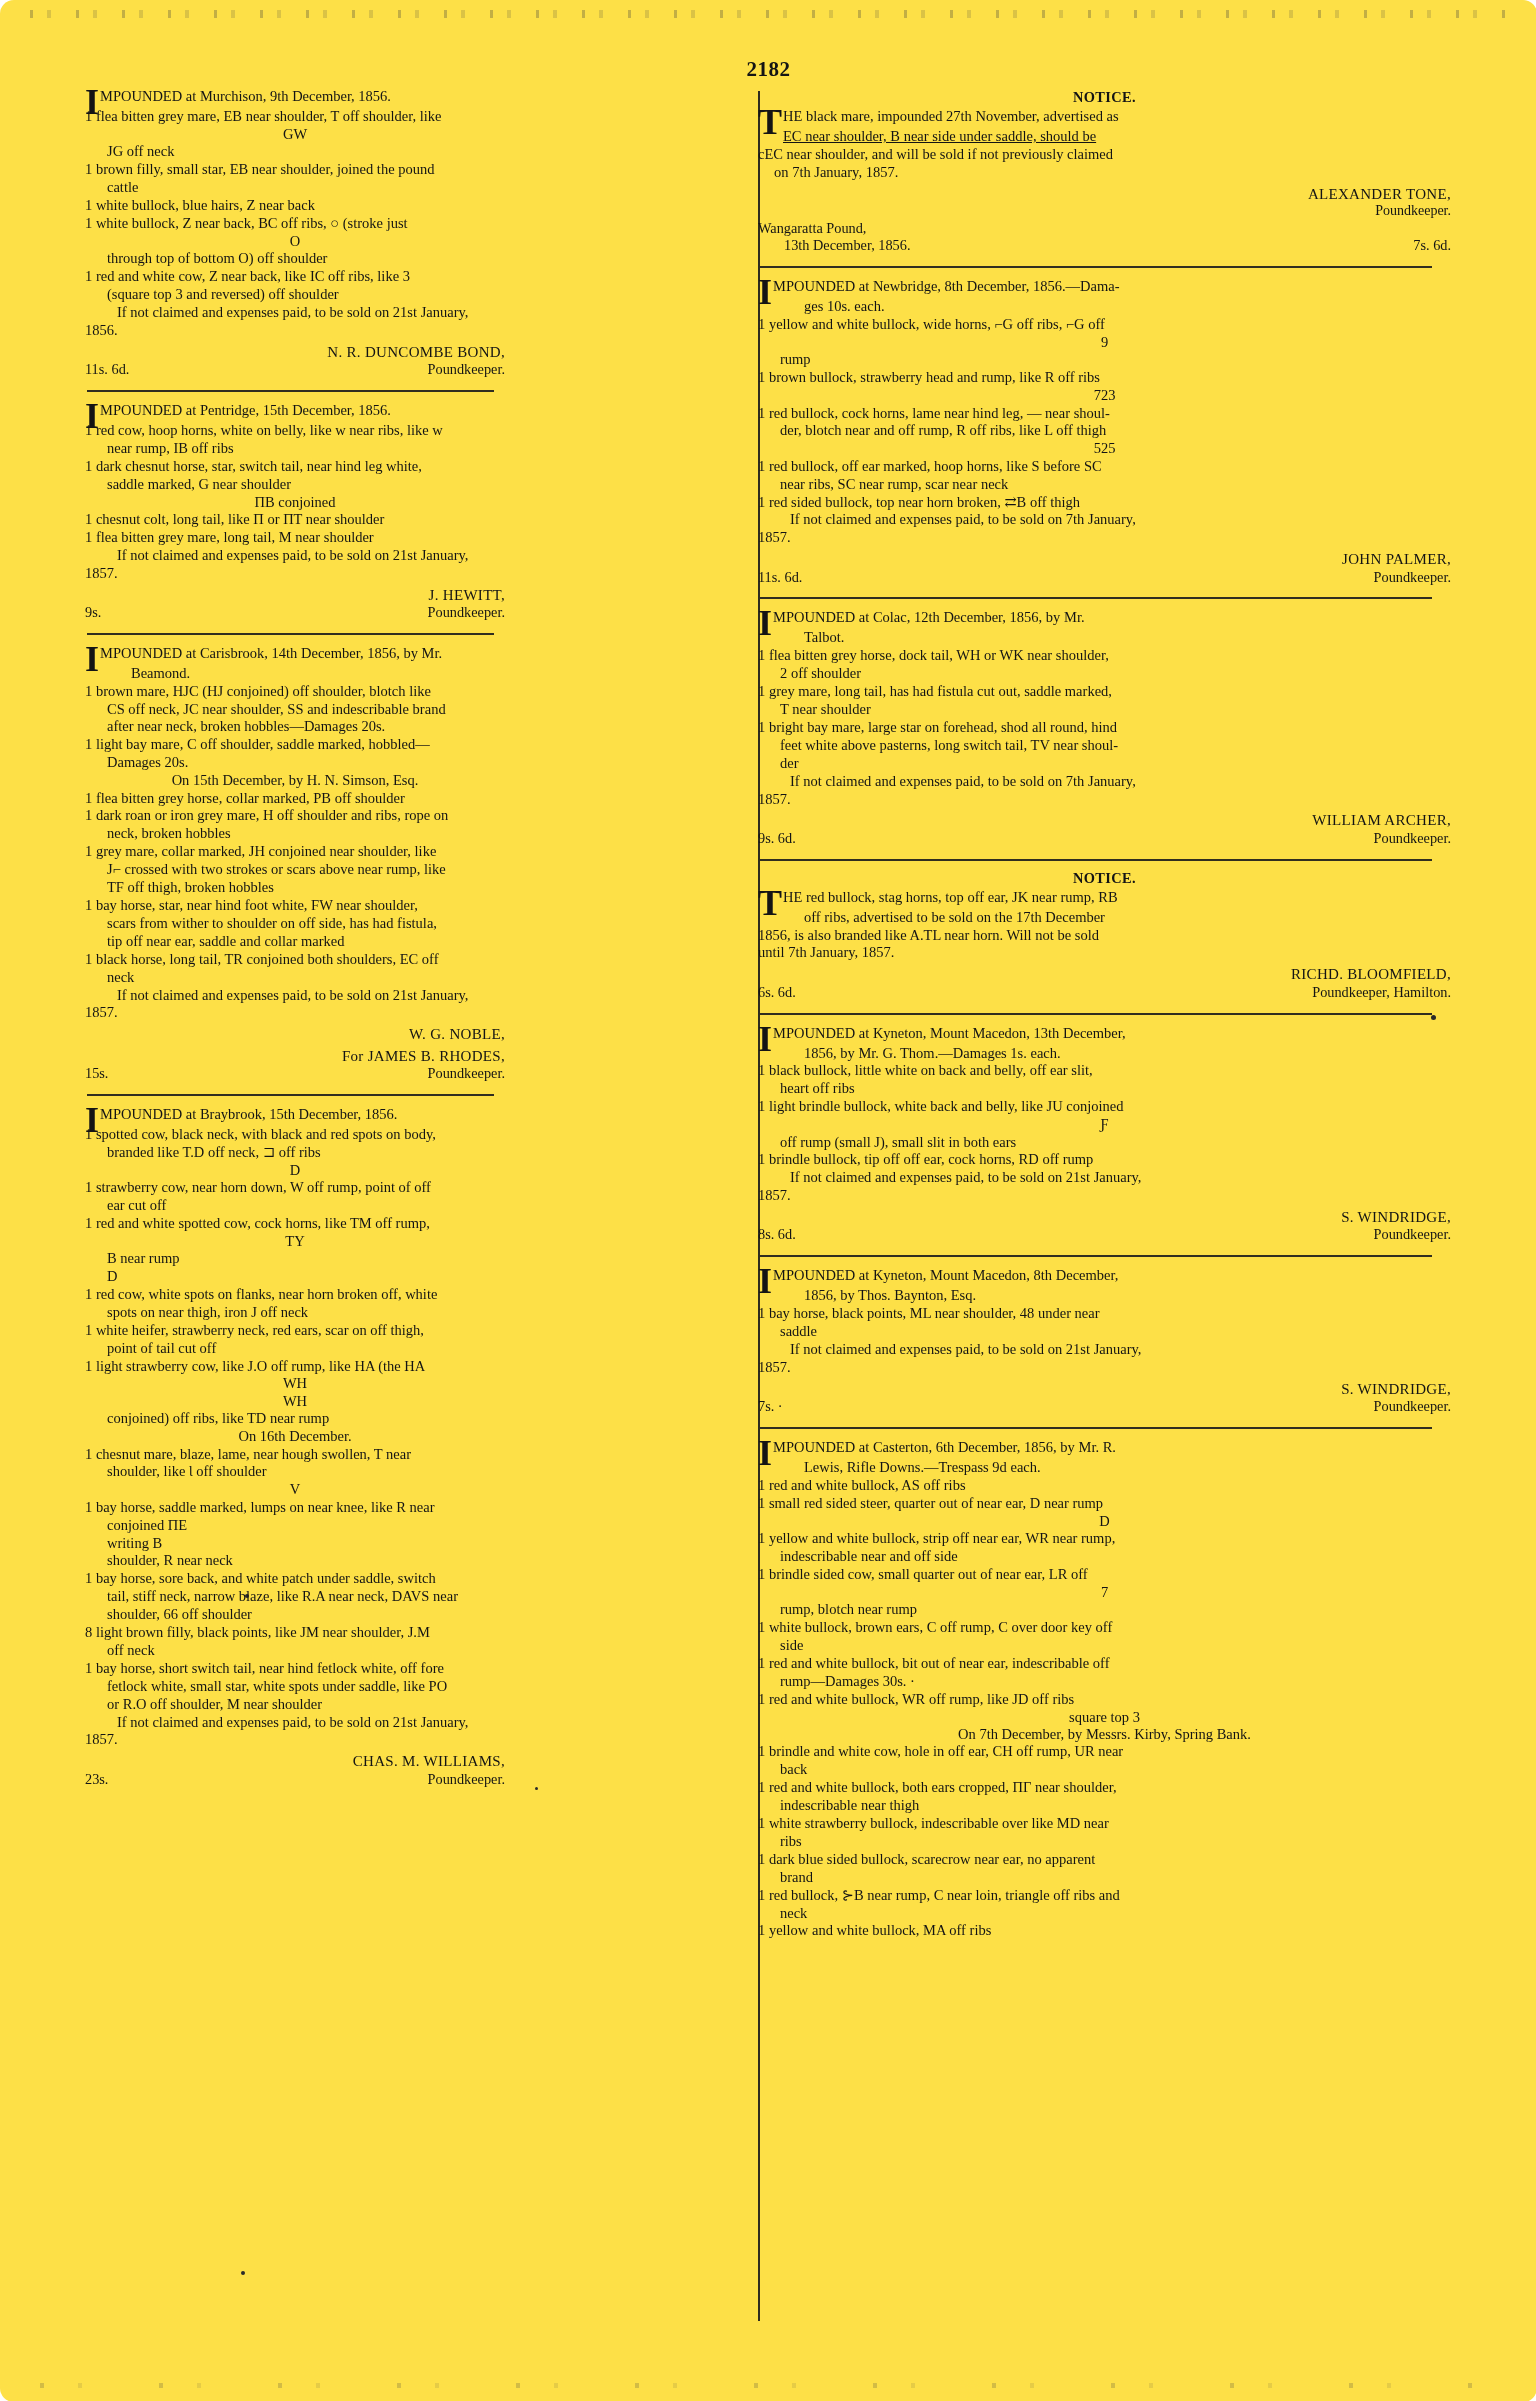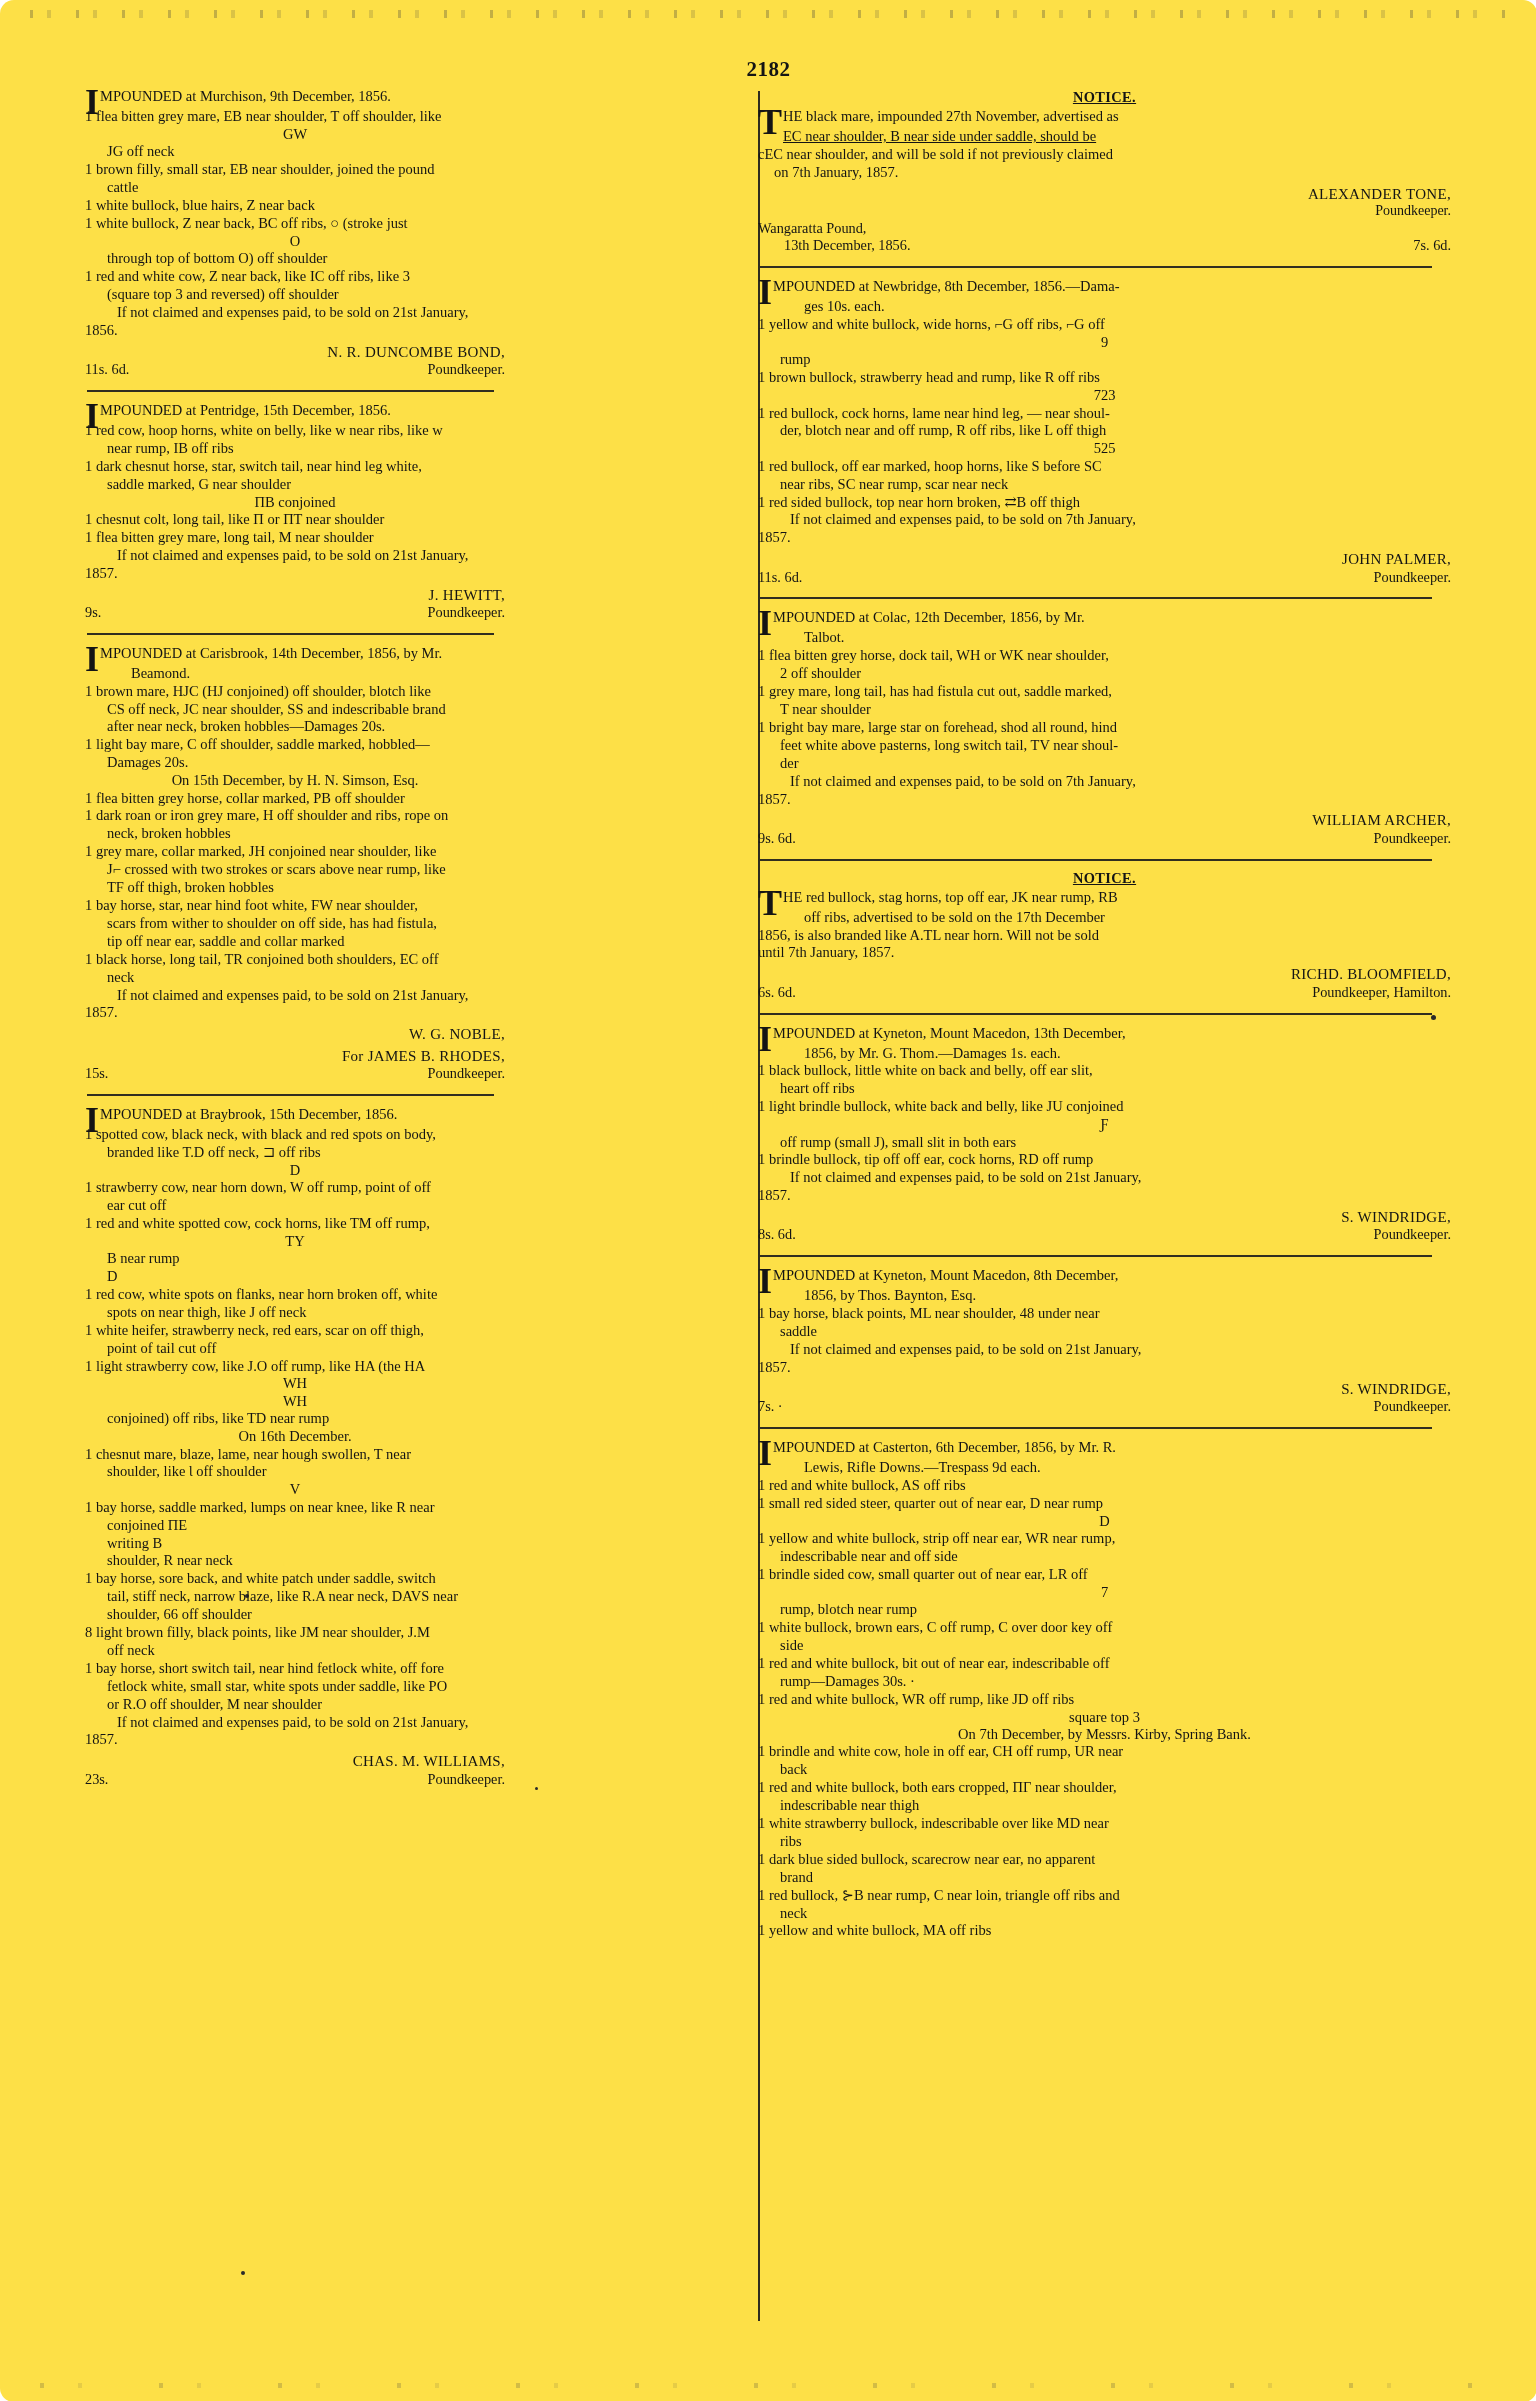--- a/index.html
+++ b/index.html
@@ -88,21 +88,20 @@
     width: 97%;
     opacity: .9;
   }
 
   .hdg {
     text-align: center;
     font-size: 14.4px;
     font-weight: bold;
     margin: 2px 0 1px 0;
     letter-spacing: 0.4px;
-    text-decoration: underline;
   }
 
   
   .lead {
     font-size: 14.5px;
     line-height: 1.30;
     text-align: justify;
     text-justify: inter-word;
     margin: 0 0 1px 0;
     position: relative;
@@ -276,21 +275,21 @@
           <p class="item">1 spotted cow, black neck, with black and red spots on body,</p>
           <p class="item cont">branded like T.D off neck, ⊐ off ribs</p>
           <p class="centerline">D</p>
           <p class="item">1 strawberry cow, near horn down, W off rump, point of off</p>
           <p class="item cont">ear cut off</p>
           <p class="item">1 red and white spotted cow, cock horns, like TM off rump,</p>
           <p class="centerline">TY</p>
           <p class="item cont">B near rump</p>
           <p class="item cont">D</p>
           <p class="item">1 red cow, white spots on flanks, near horn broken off, white</p>
-          <p class="item cont">spots on near thigh, like J off neck</p>
+          <p class="item cont">spots on near thigh, iron J off neck</p>
           <p class="item">1 white heifer, strawberry neck, red ears, scar on off thigh,</p>
           <p class="item cont">point of tail cut off</p>
           <p class="item">1 light strawberry cow, like J.O off rump, like HA (the HA</p>
           <p class="centerline">WH</p>
           <p class="centerline">WH</p>
           <p class="item cont">conjoined) off ribs, like TD near rump</p>
           <p class="centerline">On 16th December.</p>
           <p class="item">1 chesnut mare, blaze, lame, near hough swollen, T near</p>
           <p class="item cont">shoulder, like Ɩ off shoulder</p>
           <p class="centerline">V</p>

